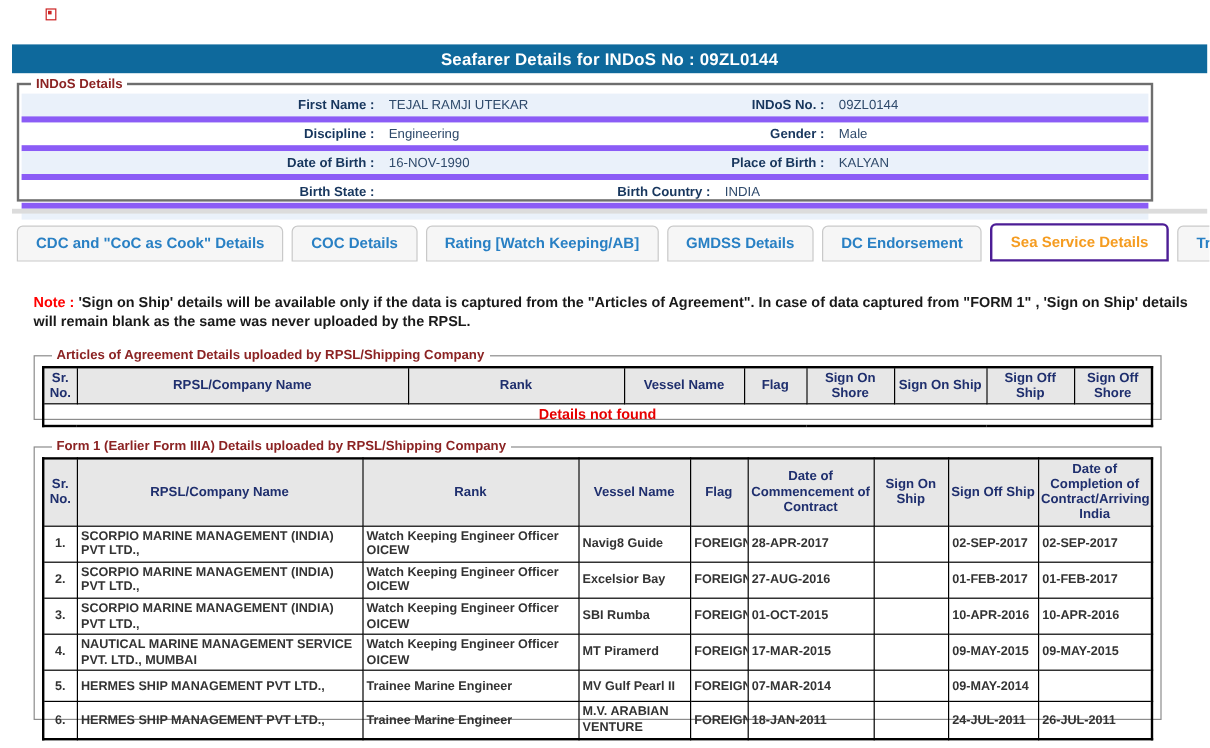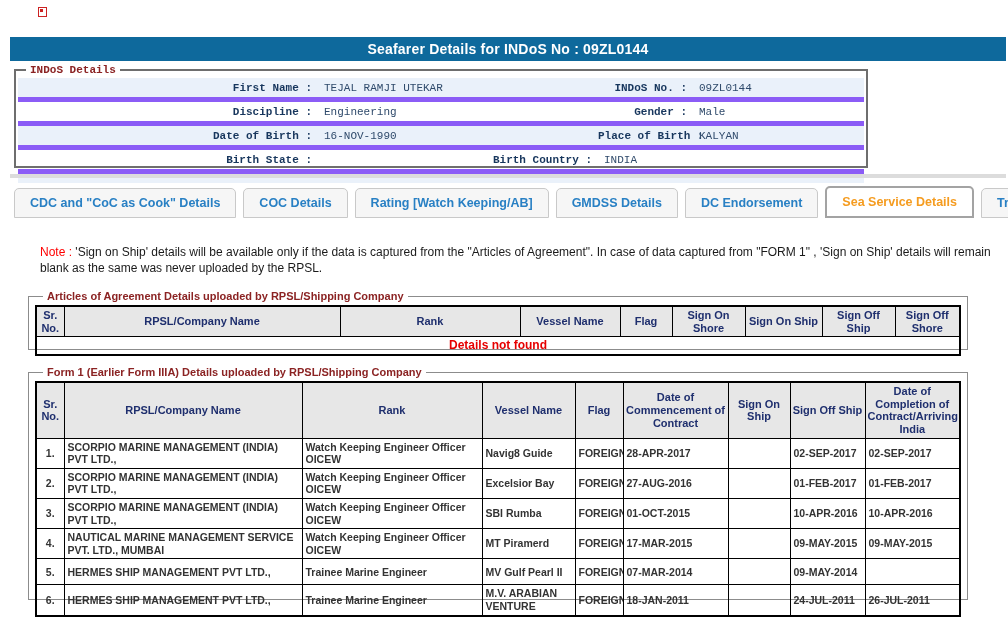--- a/index.html
+++ b/index.html
@@ -12,44 +12,44 @@
     border:1px solid #cc2222; background:#fff; }
   .broken-img:after { content:""; position:absolute; left:1px; top:1px; width:3px; height:3px; background:#cc2222; }
 
   
   .titlebar { position:absolute; left:10px; top:37px; width:996px; height:24px;
     background:#0E699C; color:#fff; font-size:14px; font-weight:bold;
     display:flex; align-items:center; justify-content:center; letter-spacing:.2px; }
 
   
   fieldset { border:1px solid #8C8C8C; }
-  .indos-fs { position:absolute; left:14px; top:64px; width:854px; height:104px;
-    border:2px solid #6E6E6E; padding:2px 2px 0 2px; background:#fff;font-family:Liberation Mono, monospace; }
+  .indos-fs { position:absolute; left:14px; top:64px; width:947px; height:104px;
+    border:2px solid #6E6E6E; padding:2px 2px 0 2px; background:#fff; }
   legend { font-size:11px; font-weight:bold; color:#8B2323; margin-left:8px; padding:0 4px; }
   .indos-grid { width:100%; }
   .indos-row { display:grid; grid-template-columns:300px 280px 95px 1fr; align-items:center;
     height:24px; border-bottom:5px solid #8b5cf6; font-size:11px; }
   .indos-row.stripe { background:#EAF1FA; }
   .indos-row.spacer { height:9px; border-bottom:none; }
   .f-label { text-align:right; font-weight:bold; color:#17365D; padding-right:6px; white-space:nowrap; }
   .f-value { text-align:left; color:#2F4A6B; padding-left:6px; white-space:nowrap; }
 
   
   .divider { position:absolute; left:10px; top:174px; width:996px; height:4px; background:#DCDCDC; }
 
   
   .tabs { position:absolute; left:14px; top:188px; display:flex; gap:7px; }
   .tab { height:30px; padding:0 15px; display:flex; align-items:center; justify-content:center;
     background:#F6F6F6; border:1px solid #C9C9C9; border-radius:5px 5px 0 0;
     font-size:12.5px; font-weight:bold; color:#2980C4; cursor:pointer; white-space:nowrap; }
-  .tab.active { background:#FFFFFF; color:#F59C20; border:2px solid #a3a3a3; height:32px; margin-top:-2px; }
-
-  
-  .note { position:absolute; left:40px; top:244px; width:968px;
-    font-size:12px; font-weight:normal; color:#1A1A1A; line-height:1.35; }
+  .tab.active { background:#FFFFFF; color:#F59C20; border:2px solid #4c1d95; height:32px; margin-top:-2px; }
+
+  
+  .note { position:absolute; left:28px; top:244px; width:968px;
+    font-size:12px; font-weight:bold; color:#1A1A1A; line-height:1.35; }
   .note .red { color:#FF0000; }
 
   
   .tbl-fs { position:absolute; left:28px; width:940px; background:#fff; padding:1px 6px 6px 6px; }
   .fs1 { top:290px; height:60px; }
   .fs2 { top:366px; height:234px; }
 
   table { border-collapse:collapse; table-layout:fixed; width:926px; margin:2px auto 0 auto;
     border:2px solid #000; }
   th, td { border:1px solid #000; overflow:hidden; }

